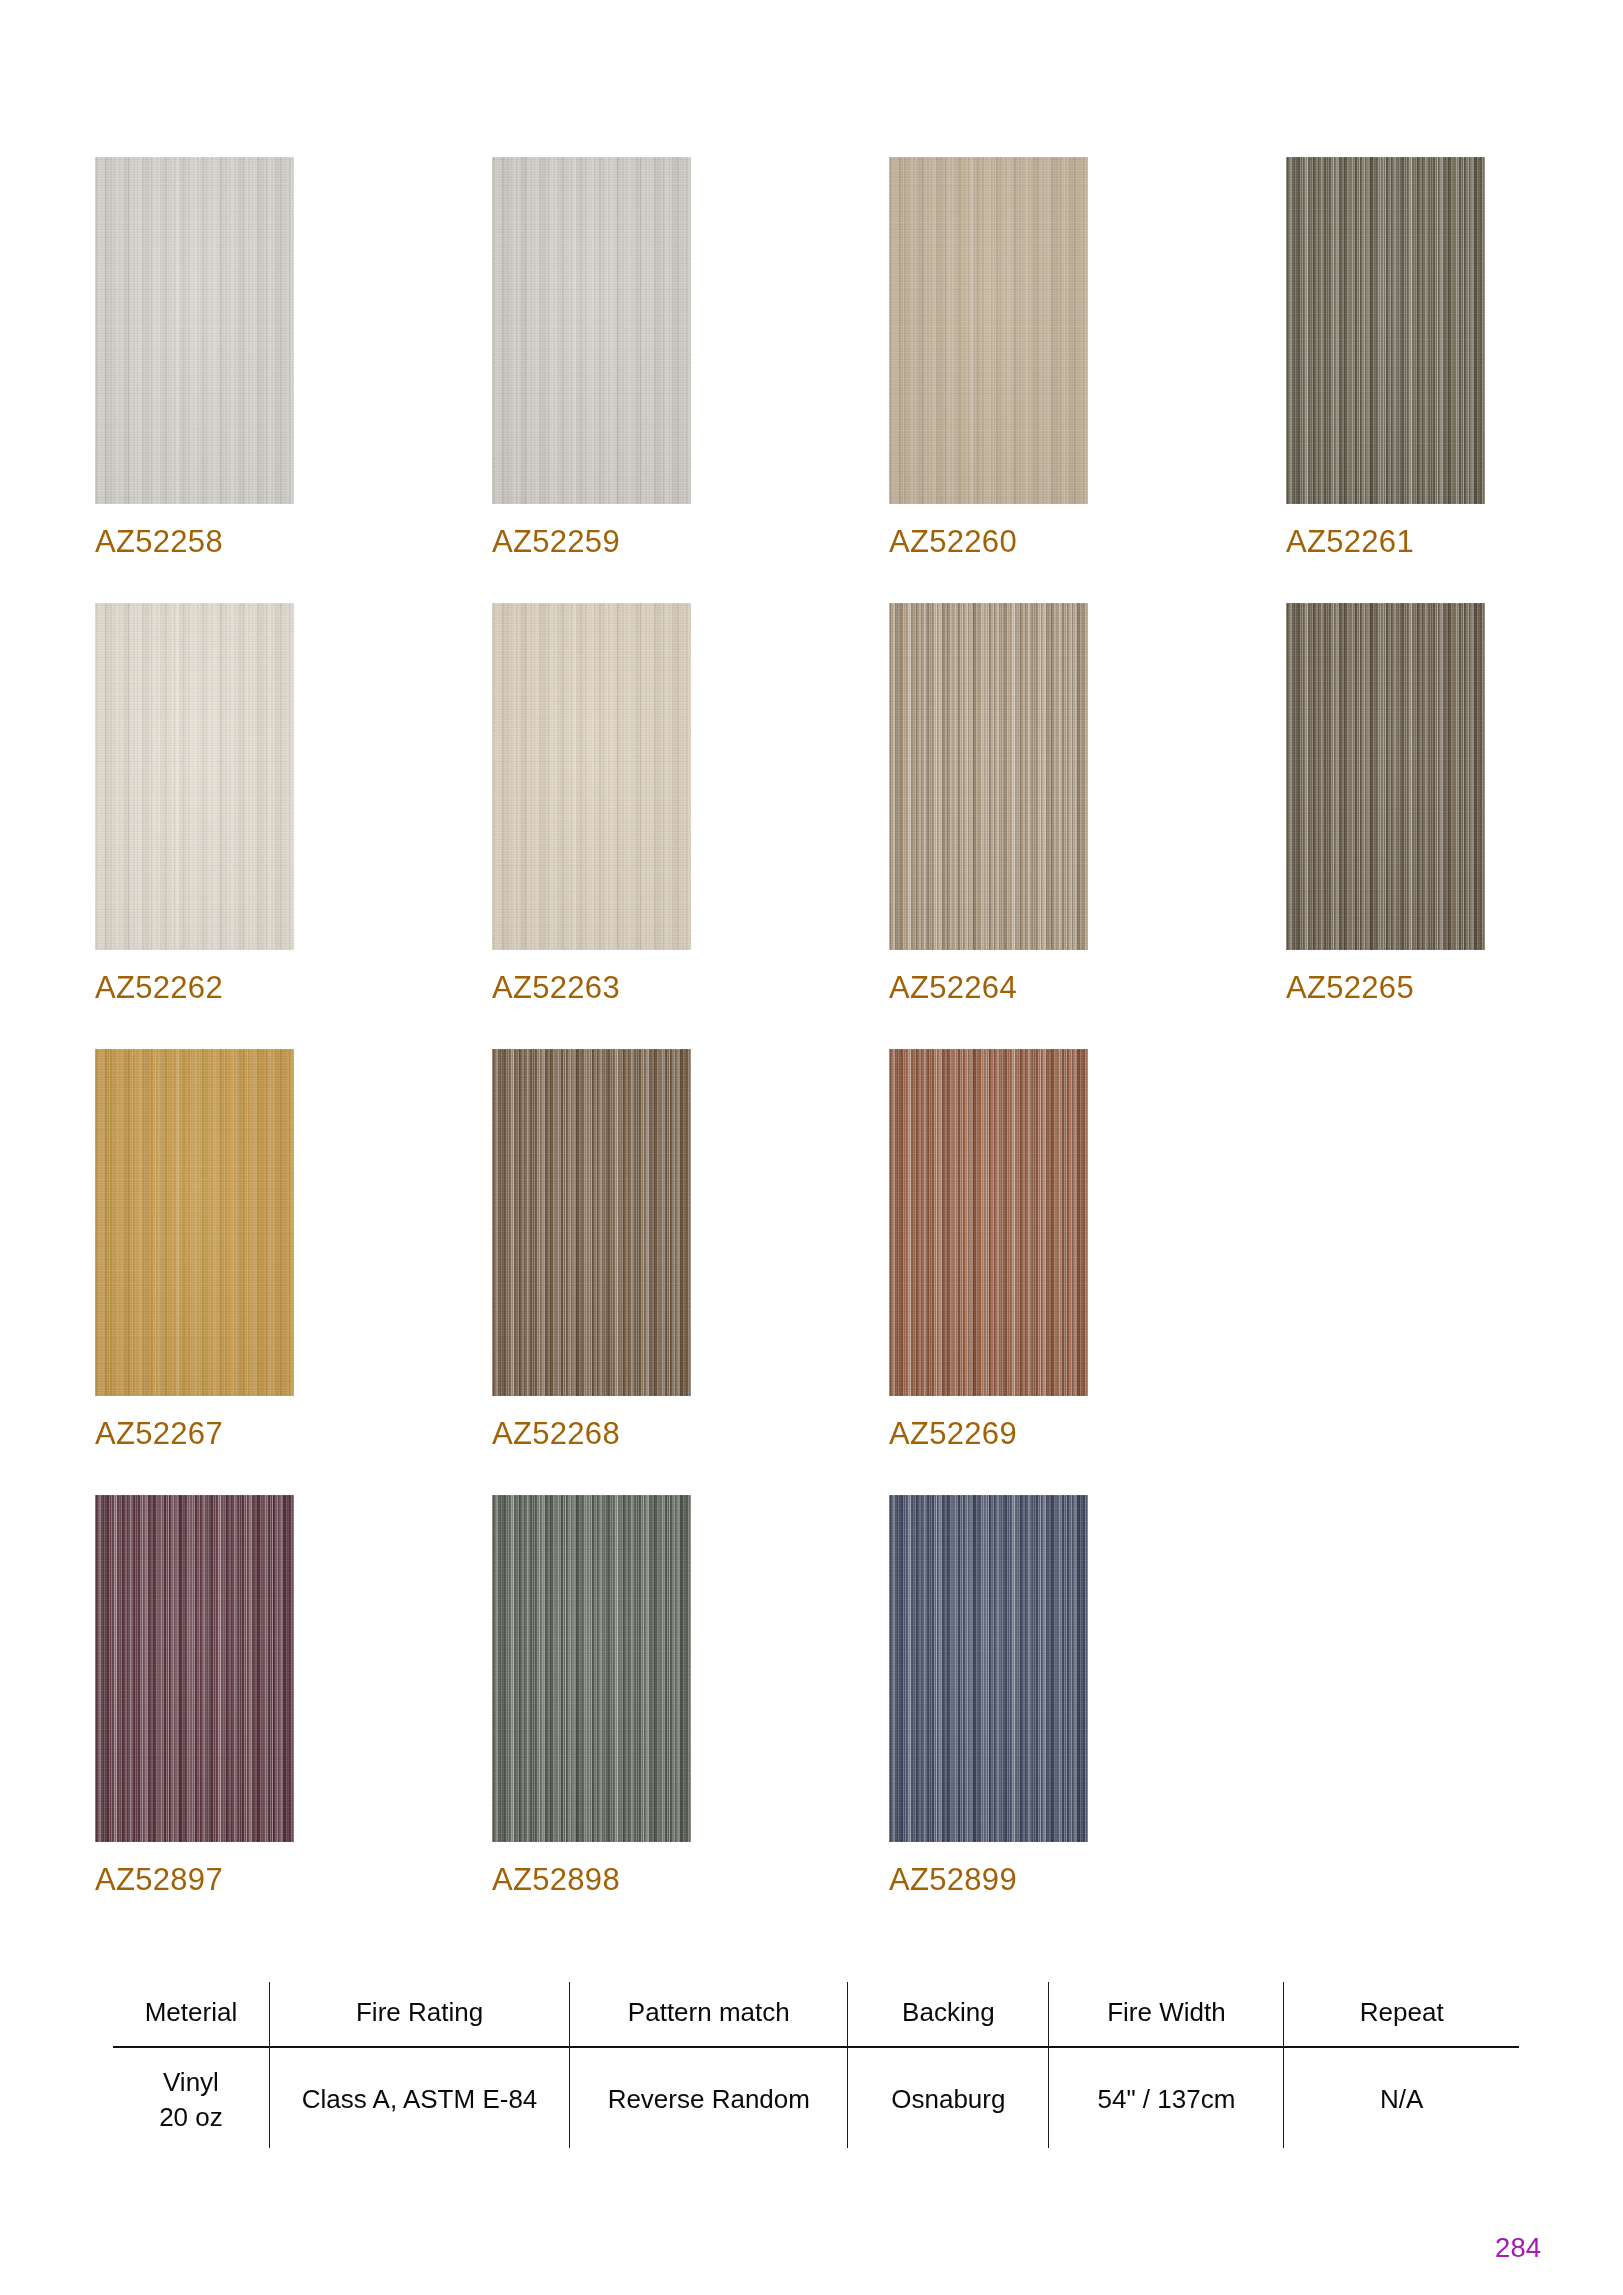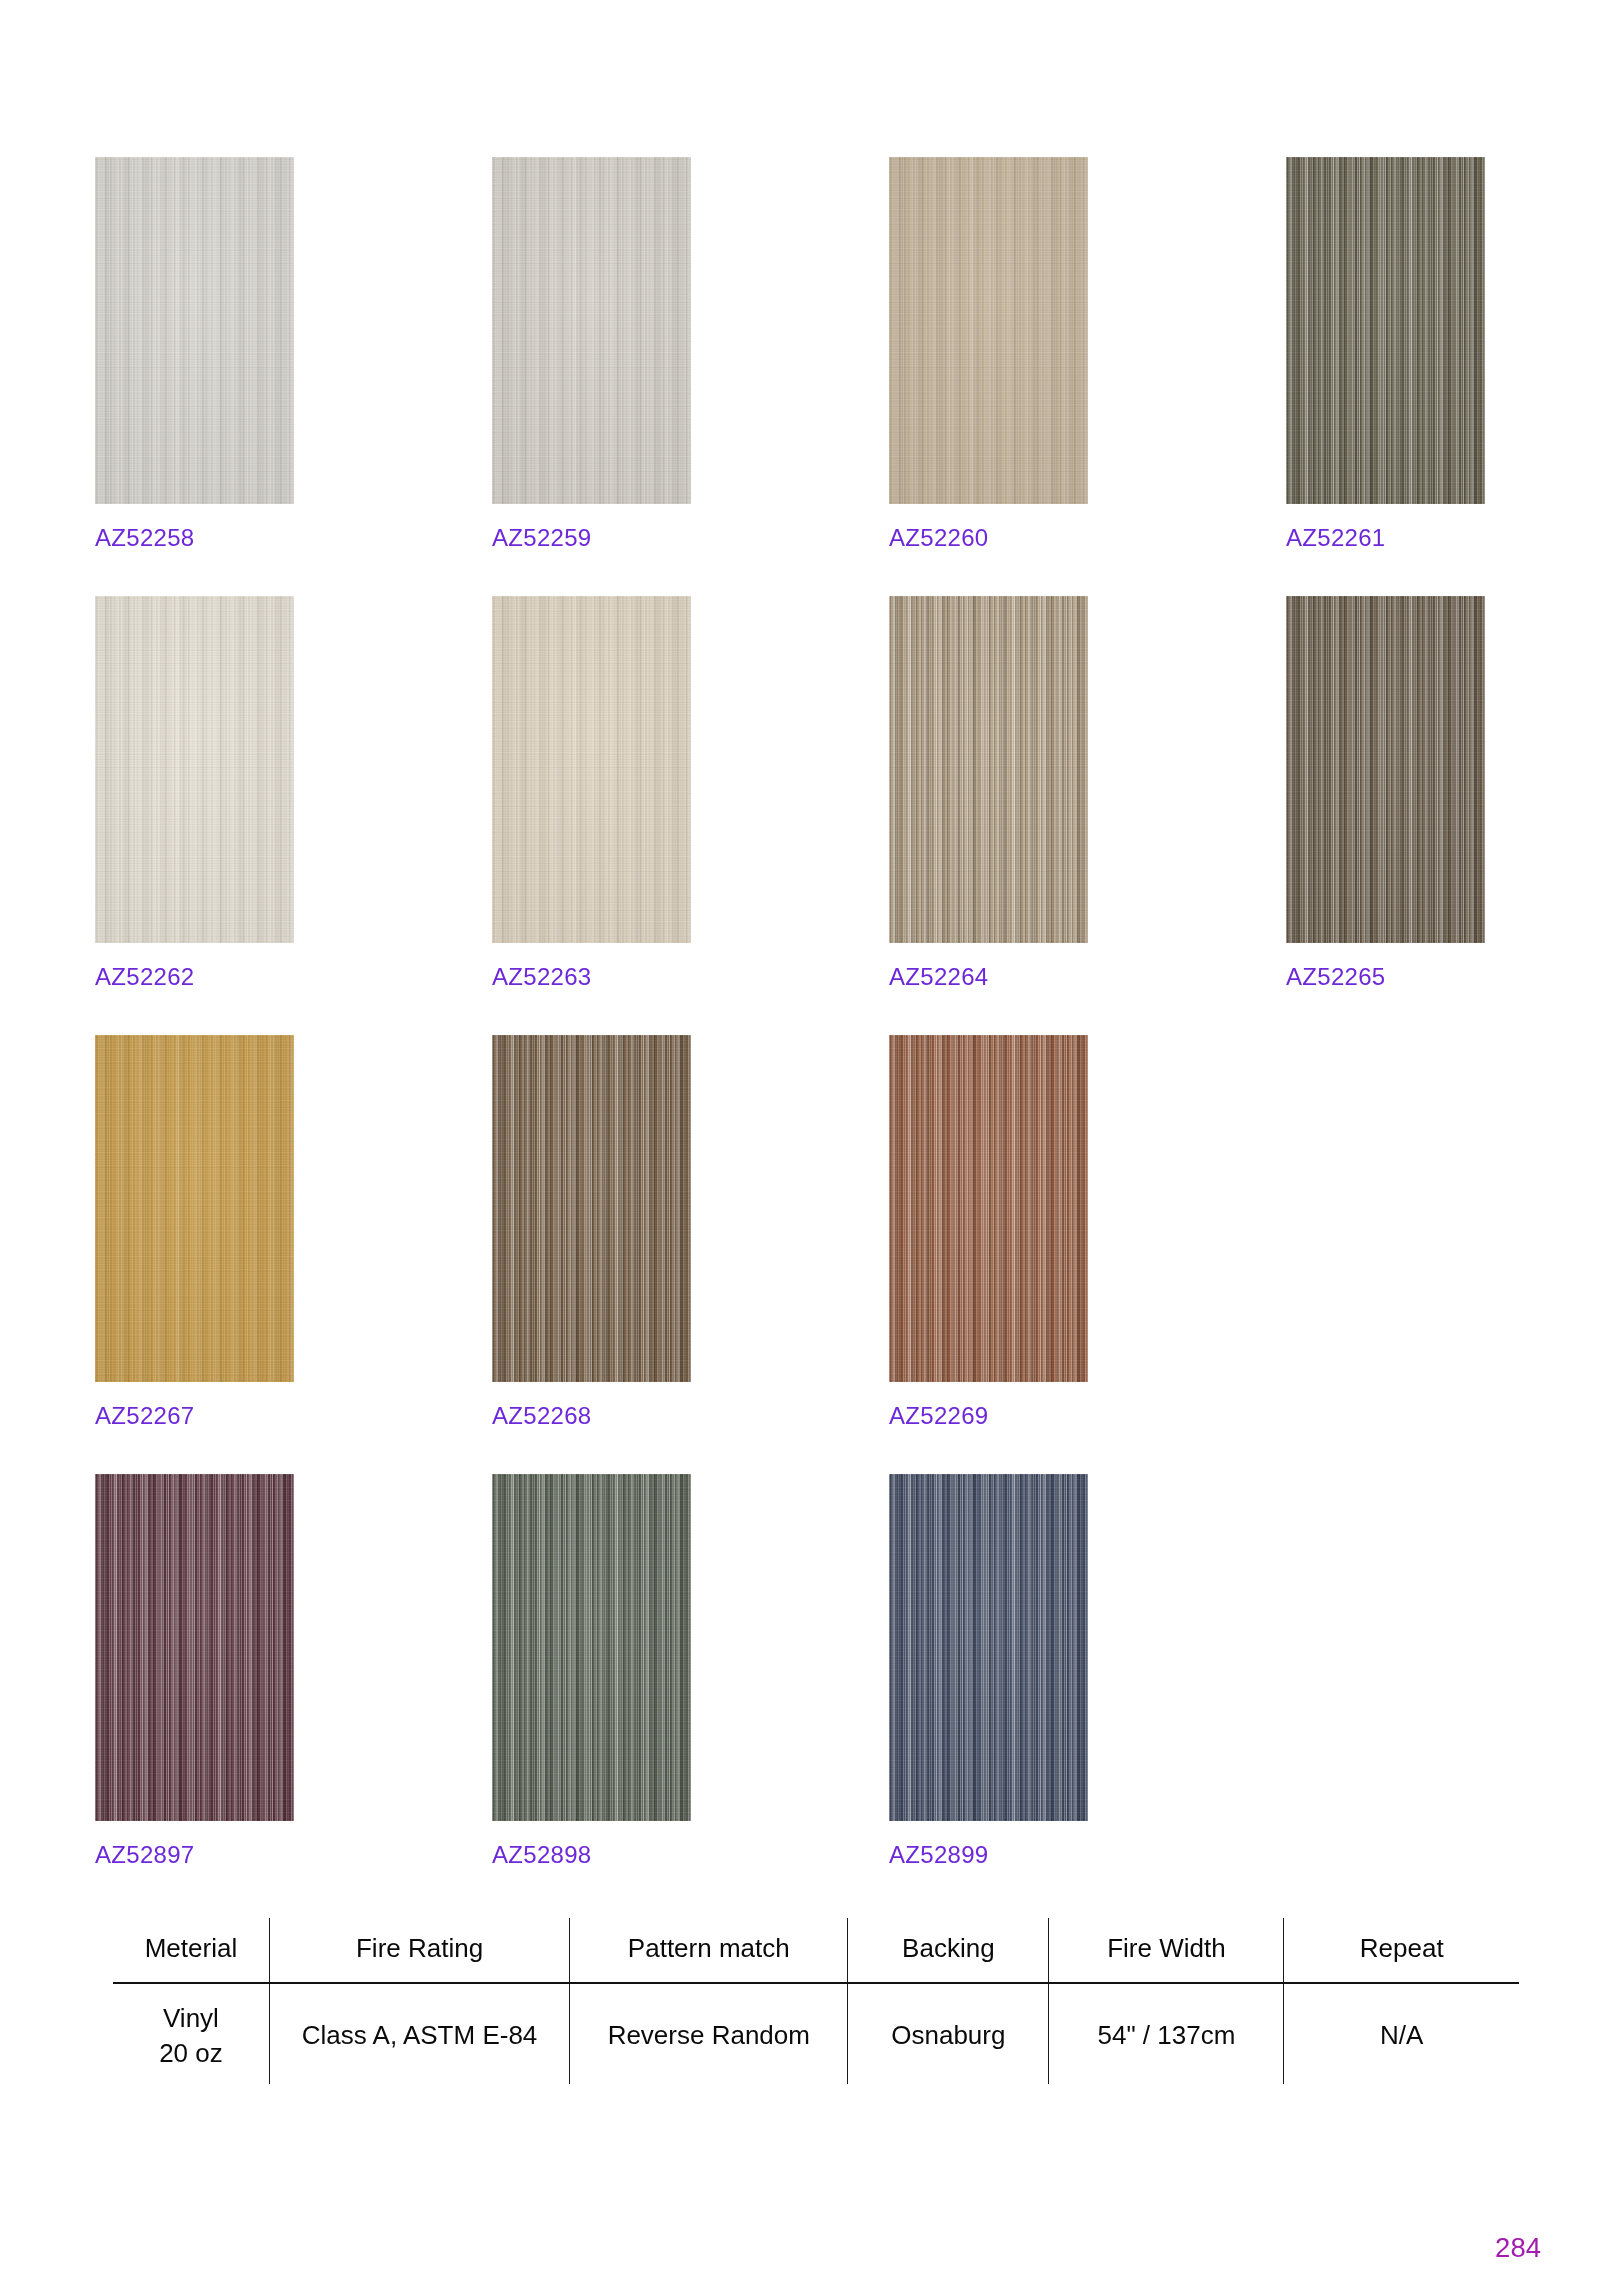--- a/index.html
+++ b/index.html
@@ -94,32 +94,32 @@
         rgba(255,255,255,0.00) 5.2px),
       repeating-linear-gradient(90deg,
         rgba(255,255,255,0.00) 0px,
         rgba(255,255,255,0.22) 5.9px,
         rgba(0,0,0,0.14) 9.8px,
         rgba(255,255,255,0.00) 15px);
   }
 
   .swatch-label {
     margin-top: 22px;
-    font-size: 24px;
+    font-size: 31px;
     line-height: 1;
-    color: #6d28d9;
+    color: #a16207;
     letter-spacing: 0.3px;
     white-space: nowrap;
   }
 
   
   #spec-table {
     position: absolute;
     left: 113px;
-    top: 1918px;
+    top: 1982px;
     width: 1406px;
     border-collapse: collapse;
   }
   #spec-table td {
     text-align: center;
     vertical-align: middle;
     color: #0a0a0a;
     font-size: 26px;
     line-height: 1.32;
     padding: 11.8px 5.2px;

